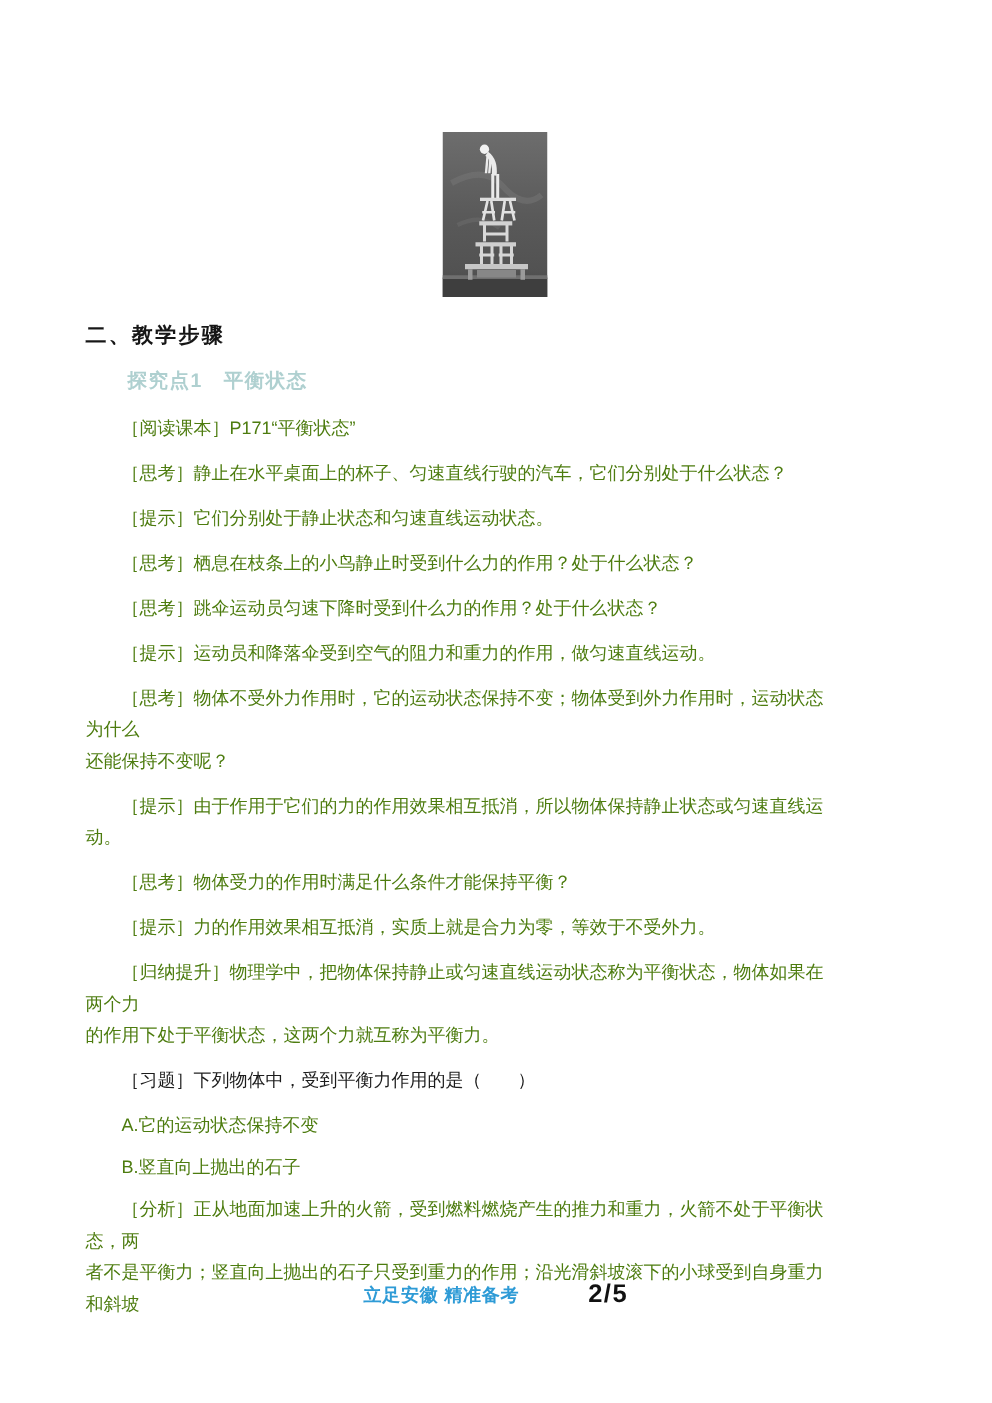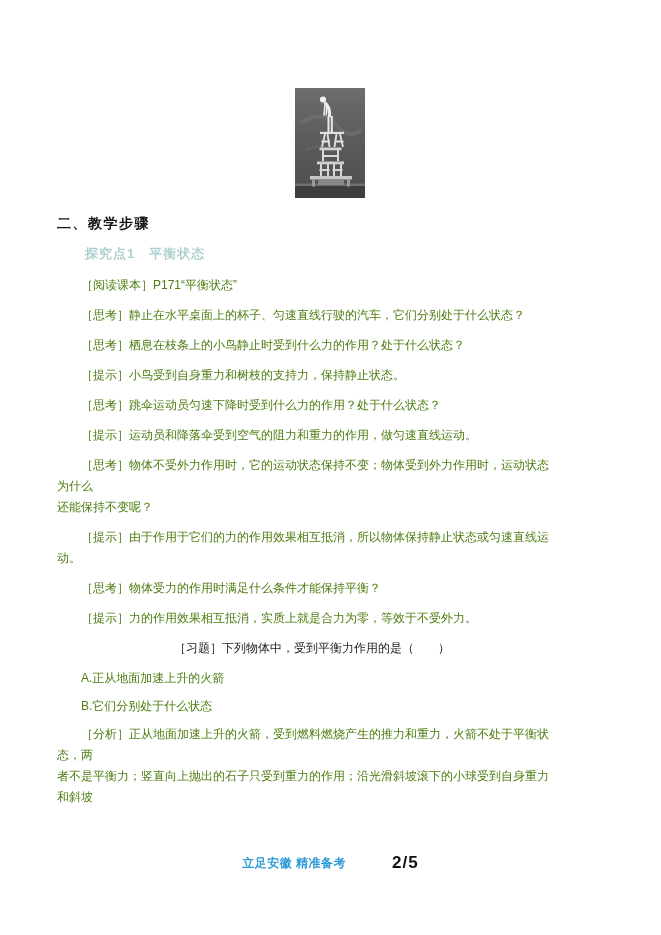--- a/index.html
+++ b/index.html
@@ -6,21 +6,21 @@
   body{font-family:"Liberation Sans","DejaVu Sans",sans-serif;}
   .page{position:relative;width:661px;height:935px;background:#ffffff;overflow:hidden;color:#1c1c1c;}
   .photo{position:absolute;top:88px;left:295px;width:70px;height:110px;}
   .photo svg{display:block;width:70px;height:110px;}
   .content{position:absolute;top:214px;left:0;width:611px;padding:0 56px 0 57px;box-sizing:border-box;}
   .section-heading{font-size:14px;font-weight:bold;margin:0 0 9px 0;line-height:19px;letter-spacing:1.5px;color:#161616;}
   .explore-heading{font-size:13px;font-weight:bold;color:var(--teal,#afd0d0);margin:12px 0 12px 0;padding-left:28px;line-height:18px;letter-spacing:1px;}
   .explore-heading .ep-title{margin-left:14px;}
   .para{font-size:12px;line-height:21px;margin:0 0 9px 0;text-indent:2em;white-space:pre-wrap;color:#4d7c0f;}
   .para.option{margin-bottom:7px;}
-  .exercise-row{display:flex;justify-content:center;align-items:flex-start;font-size:12px;line-height:21px;margin:0 0 9px 0;}
+  .exercise-row{display:flex;justify-content:flex-start;align-items:flex-start;font-size:12px;line-height:21px;margin:0 0 9px 0;}
   .exercise-row .ex-text{padding-left:2em;}
   .exercise-row .ex-blank{padding-right:12px;white-space:pre;}
   .footer{position:absolute;top:854px;left:0;width:661px;display:flex;justify-content:center;align-items:center;gap:46px;line-height:18px;}
   .footer .slogan{color:var(--blue,#2e9bd6);font-size:12px;font-weight:bold;letter-spacing:0.5px;}
   .footer .pagenum{color:#111111;font-size:17px;font-weight:bold;letter-spacing:1px;}
 </style>
 </head>
 <body>
 
 <div class="page">
@@ -69,37 +69,39 @@
     </svg>
   </div>
 
   <div class="content">
     <h2 class="section-heading">二、教学步骤</h2>
 
     <h3 class="explore-heading"><span>探究点1</span><span class="ep-title">平衡状态</span></h3>
 
     <p class="para">［阅读课本］P171“平衡状态”</p>
     <p class="para">［思考］静止在水平桌面上的杯子、匀速直线行驶的汽车，它们分别处于什么状态？</p>
+    <p class="para">［提示］它们分别处于静止状态和匀速直线运动状态。</p>
     <p class="para">［思考］栖息在枝条上的小鸟静止时受到什么力的作用？处于什么状态？</p>
-    <p class="para">［提示］小鸟受到自身重力和树枝的支持力，保持静止状态。</p>
     <p class="para">［思考］跳伞运动员匀速下降时受到什么力的作用？处于什么状态？</p>
     <p class="para">［提示］运动员和降落伞受到空气的阻力和重力的作用，做匀速直线运动。</p>
     <p class="para">［思考］物体不受外力作用时，它的运动状态保持不变；物体受到外力作用时，运动状态为什么
 还能保持不变呢？</p>
     <p class="para">［提示］由于作用于它们的力的作用效果相互抵消，所以物体保持静止状态或匀速直线运动。</p>
     <p class="para">［思考］物体受力的作用时满足什么条件才能保持平衡？</p>
     <p class="para">［提示］力的作用效果相互抵消，实质上就是合力为零，等效于不受外力。</p>
+    <p class="para">［归纳提升］物理学中，把物体保持静止或匀速直线运动状态称为平衡状态，物体如果在两个力
+的作用下处于平衡状态，这两个力就互称为平衡力。</p>
 
     <div class="exercise-row">
       <span class="ex-text">［习题］下列物体中，受到平衡力作用的是</span>
       <span class="ex-blank">（　　）</span>
     </div>
 
-    <p class="para option">A.正从地面加速上升的火箭</p>
-    <p class="para option">B.它们分别处于什么状态</p>
+    <p class="para option">A.它的运动状态保持不变</p>
+    <p class="para option">B.竖直向上抛出的石子</p>
 
     <p class="para">［分析］正从地面加速上升的火箭，受到燃料燃烧产生的推力和重力，火箭不处于平衡状态，两
 者不是平衡力；竖直向上抛出的石子只受到重力的作用；沿光滑斜坡滚下的小球受到自身重力和斜坡</p>
   </div>
 
   <div class="footer">
     <span class="slogan">立足安徽 精准备考</span>
     <span class="pagenum">2/5</span>
   </div>
 

